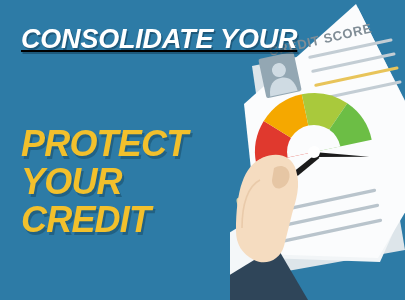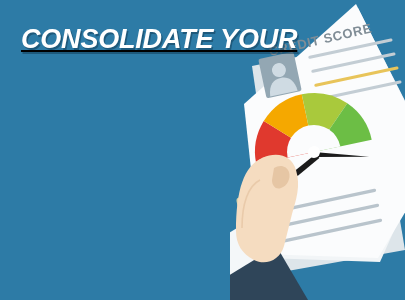--- a/index.html
+++ b/index.html
@@ -158,14 +158,19 @@
         <path d="M 12 228 C 12 204 18 186 30 180" fill="none" stroke="#e6c6a4" stroke-width="1.6" opacity="0.8"></path>
       </g>
 
     </svg>
   </div>
 
   <div class="headline">
     <div class="headline-line">CONSOLIDATE YOUR</div>
   </div>
 
+  <div class="subhead">
+    <div class="subhead-line">PROTECT</div>
+    <div class="subhead-line">YOUR</div>
+    <div class="subhead-line">CREDIT</div>
+  </div>
 
 </div>
 
 </body></html>

